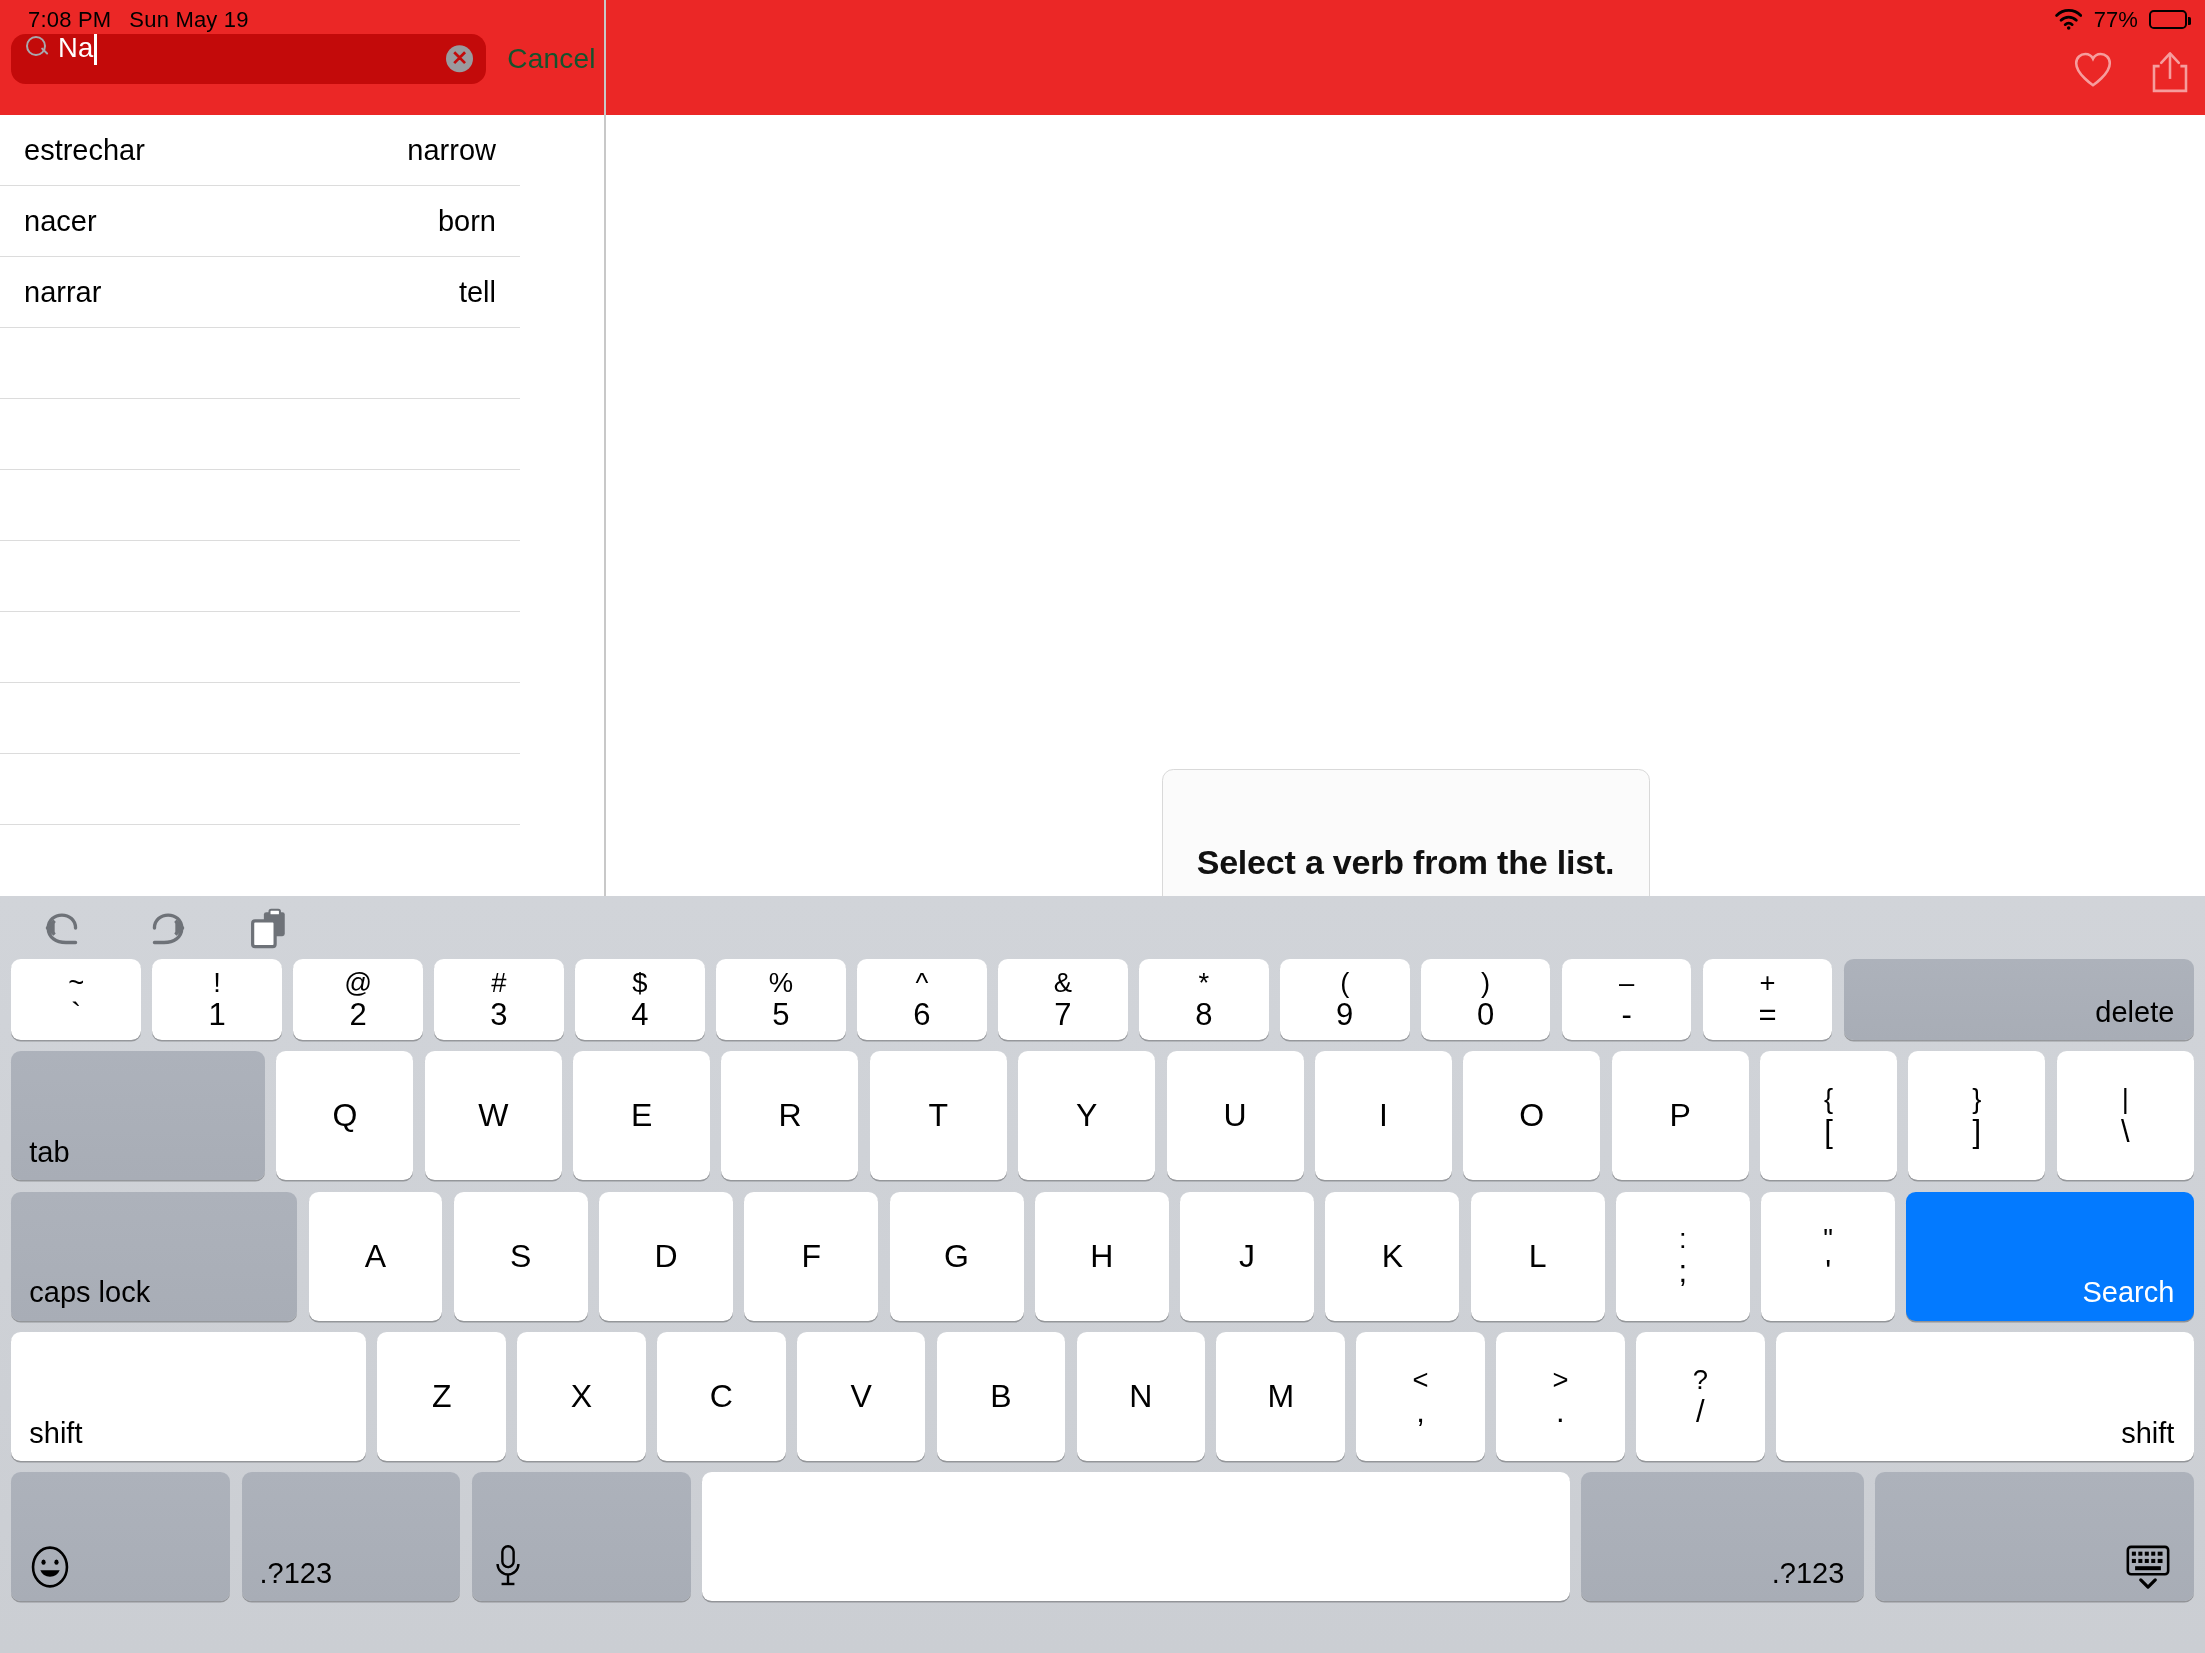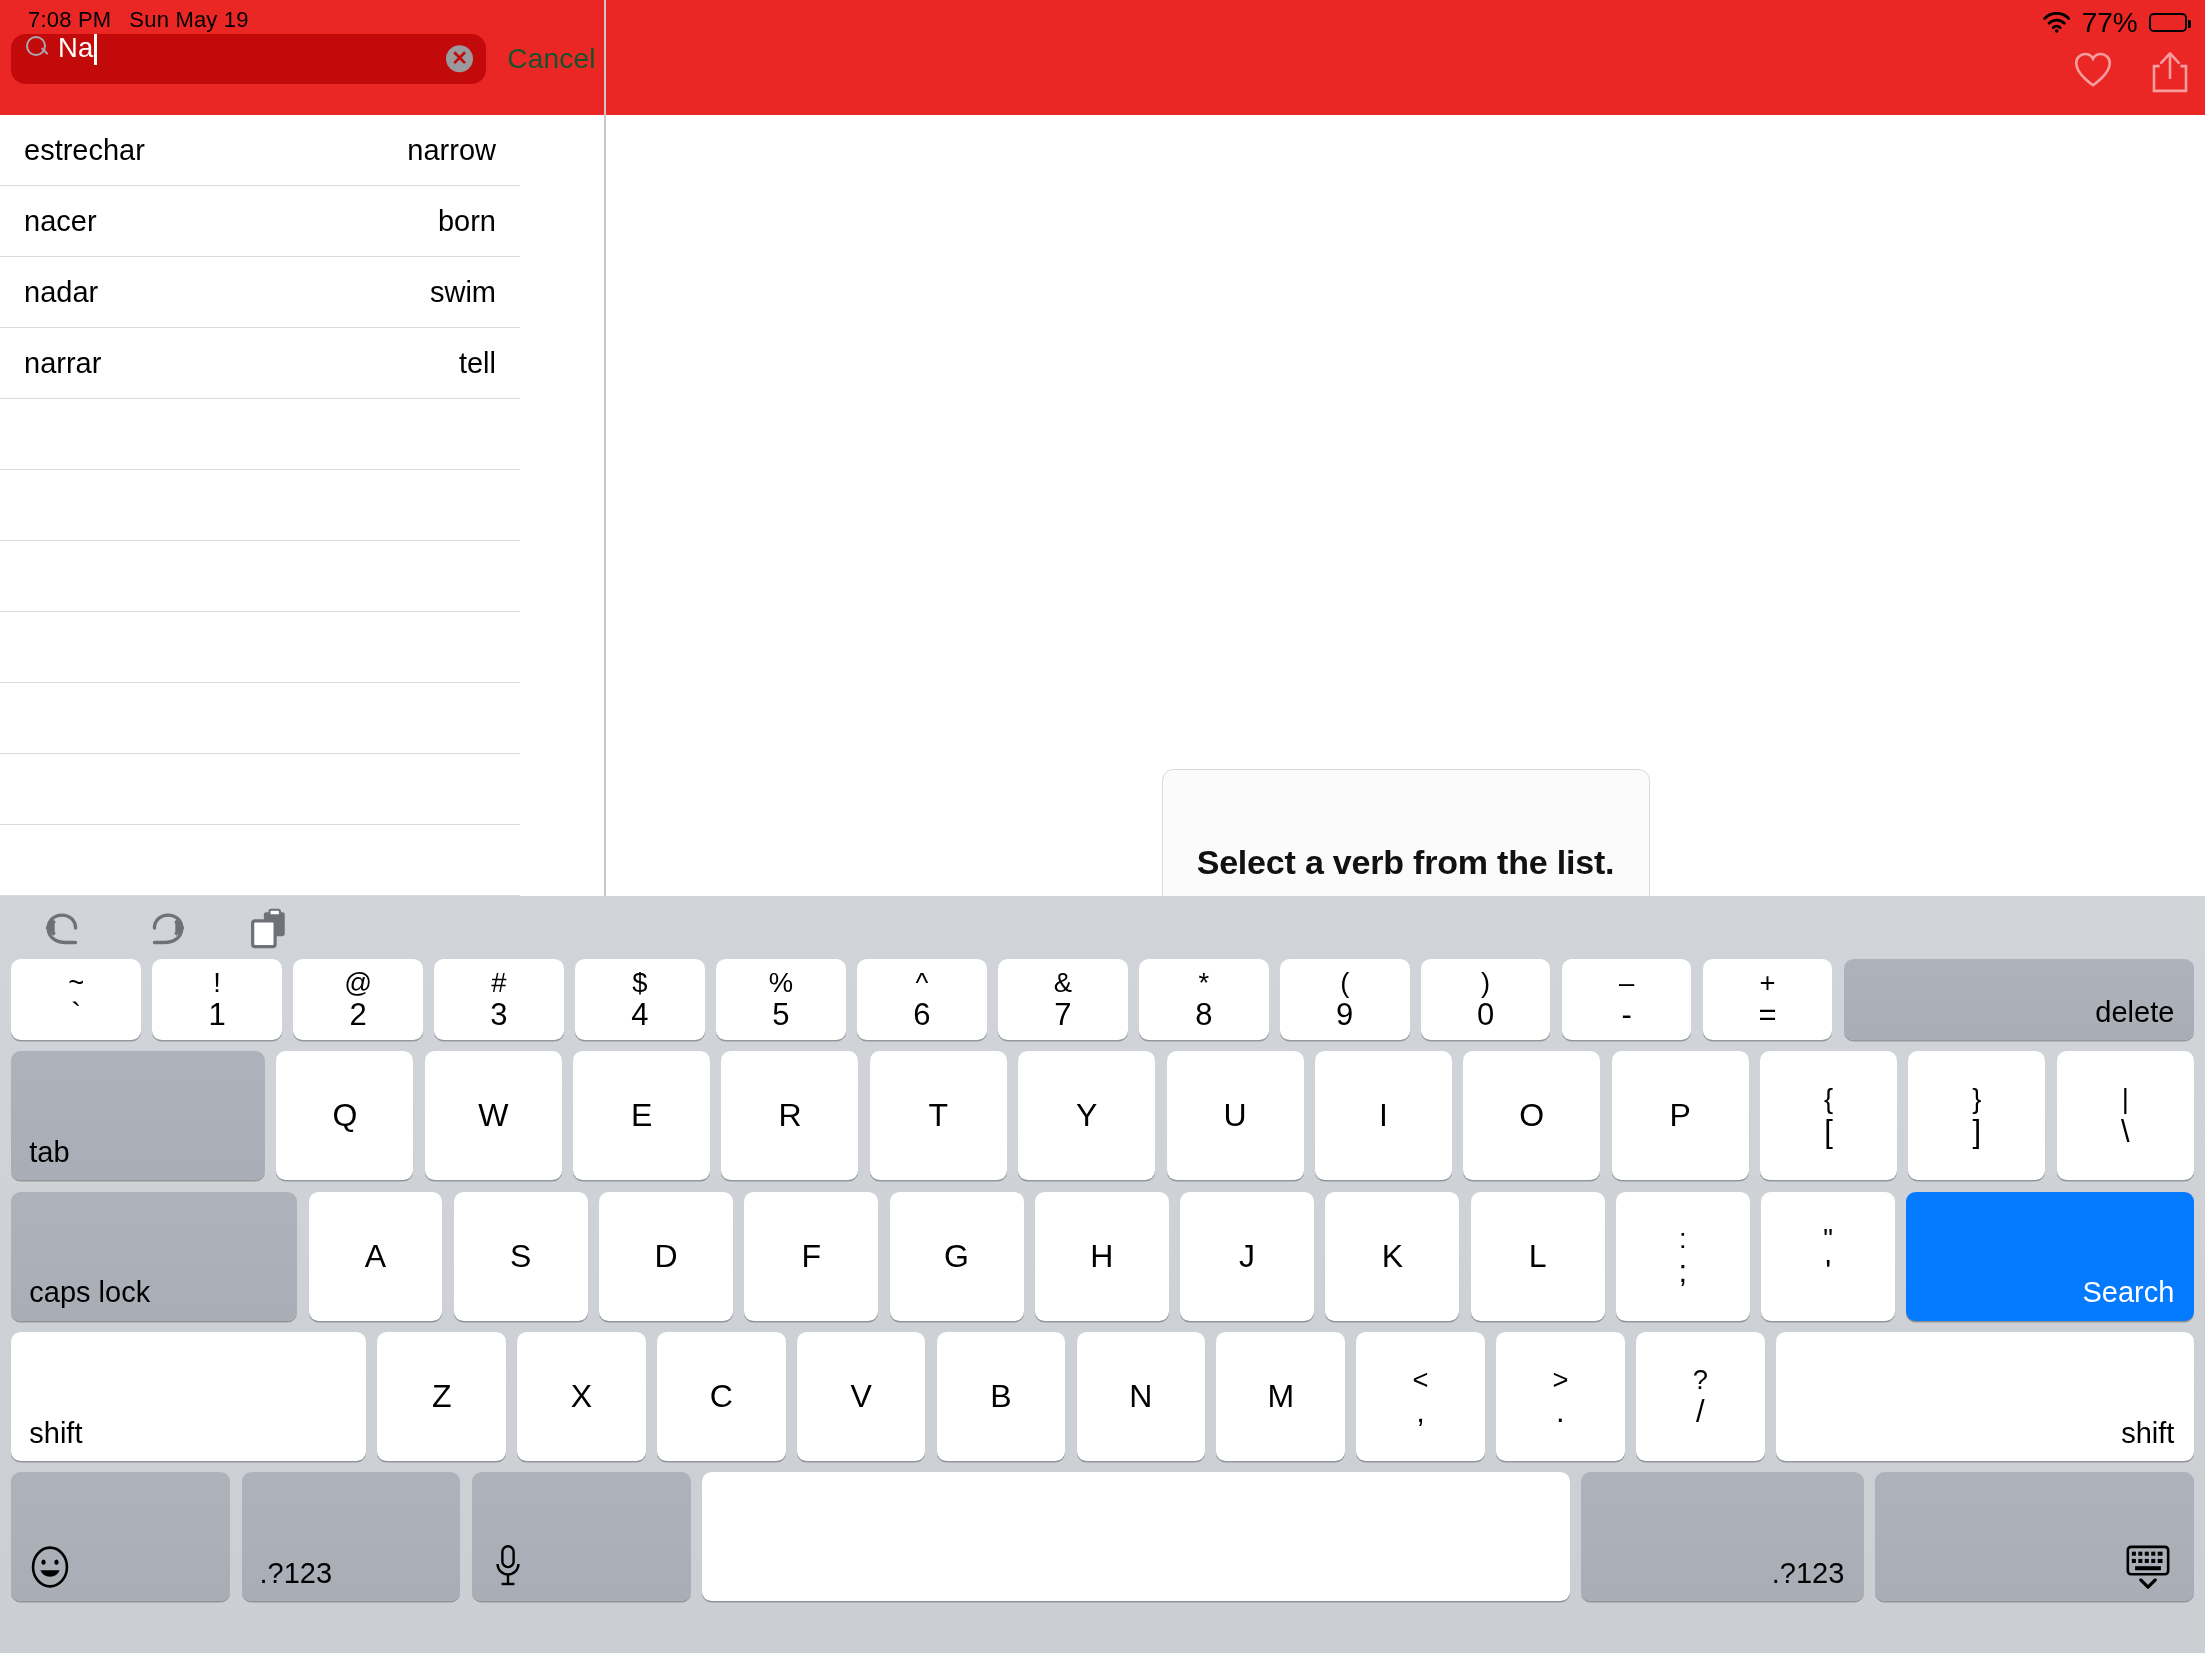--- a/index.html
+++ b/index.html
@@ -88,21 +88,21 @@
   }
   .detail-nav {
     position:absolute; left:0; top:0; right:0; height:115px; background:#eb2726;
   }
   .statusbar-right {
     position:absolute; right:18px; top:6.5px;
     display:flex; align-items:center; gap:11.3px;
     color:#000; font-size:22px;
   }
   .wifi-icon { width:27.4px; height:21px; position:relative; }
-  .battery-pct { font-size:28px; color:#000; }
+  .battery-pct { font-size:22px; color:#000; }
   .battery-icon {
     width:38px; height:19.4px; border:2.4px solid #000; border-radius:4.8px;
     position:relative; padding:1.6px;
   }
   .battery-icon .fill { height:100%; background:#000; border-radius:1.6px; }
   .battery-icon::after {
     content:""; position:absolute; right:-5.7px; top:5.7px;
     width:3.2px; height:7.3px; background:#000; border-radius:0 1.6px 1.6px 0;
   }
   .navbar-actions {
@@ -219,24 +219,20 @@
     </div>
 
     <div class="verb-list">
       <div class="verb-row">
         <span class="es">estrechar</span>
         <span class="en">narrow</span>
       </div>
       <div class="verb-row">
         <span class="es">nacer</span>
         <span class="en">born</span>
-      </div>
-      <div class="verb-row">
-        <span class="es">nadar</span>
-        <span class="en">swim</span>
       </div>
       <div class="verb-row">
         <span class="es">narrar</span>
         <span class="en">tell</span>
       </div>
       <div class="empty-row"></div>
       <div class="empty-row"></div>
       <div class="empty-row"></div>
       <div class="empty-row"></div>
       <div class="empty-row"></div>

